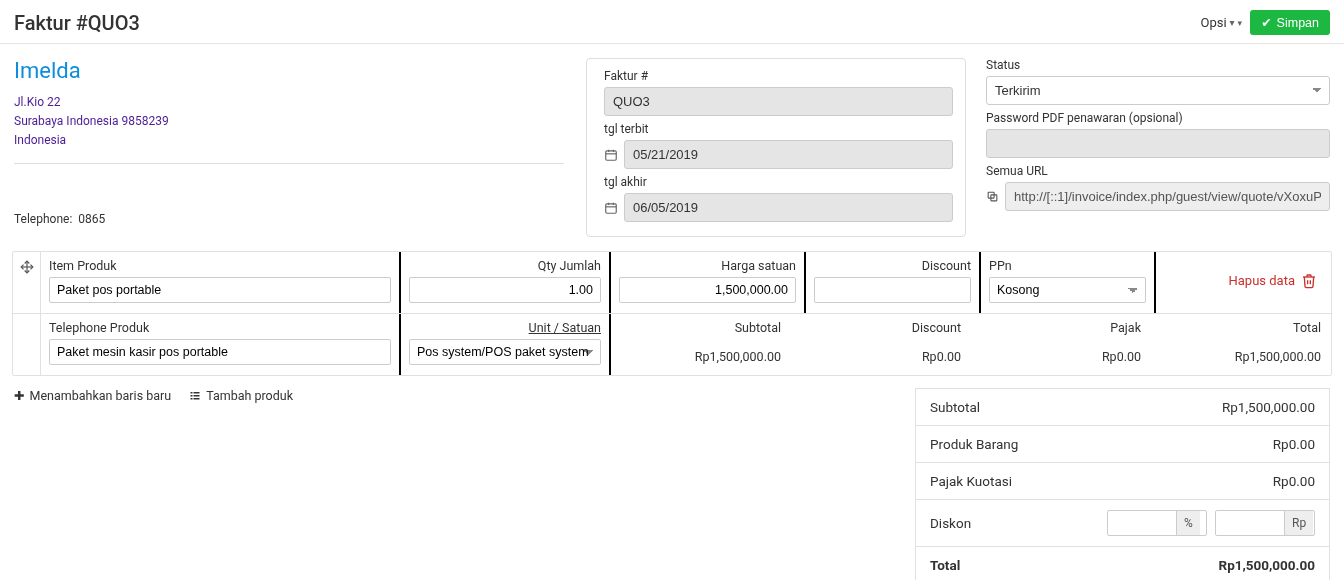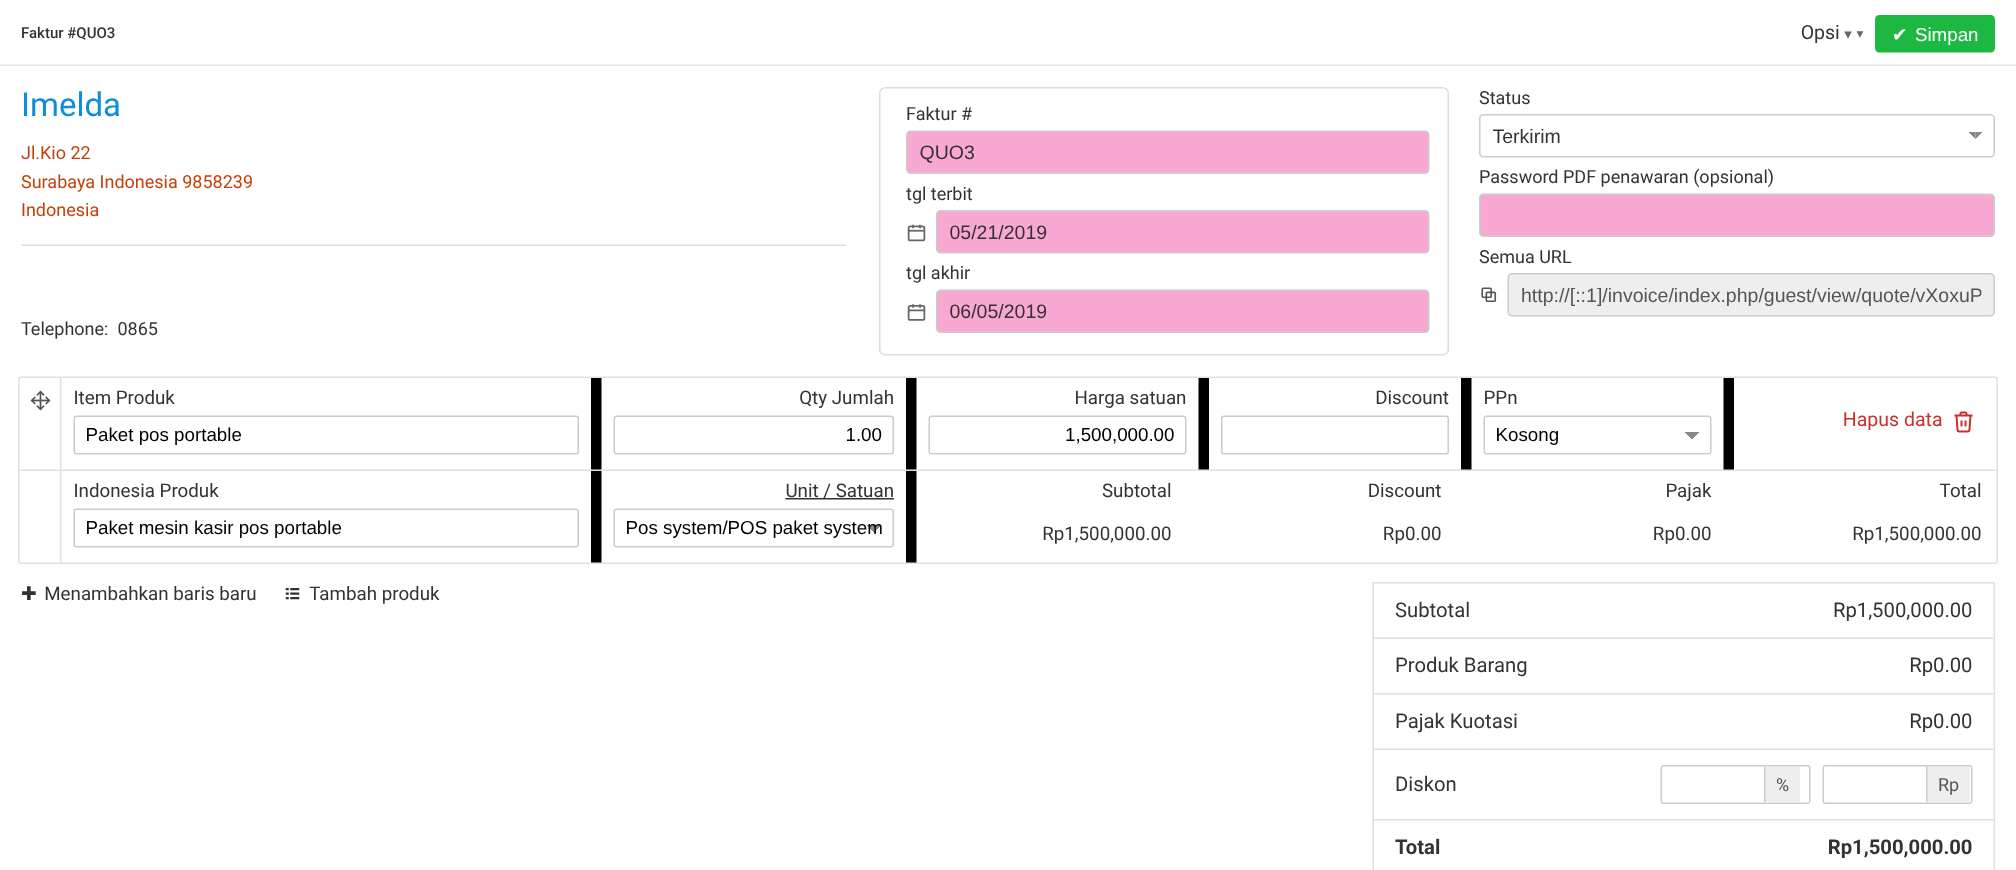--- a/index.html
+++ b/index.html
@@ -1,44 +1,44 @@
 <!DOCTYPE html>
 <html><head>
 <meta charset="utf-8">
 <style>
   * { box-sizing: border-box; margin: 0; padding: 0; }
   body { font-family: -apple-system, BlinkMacSystemFont, "Segoe UI", Roboto, Arial, sans-serif; font-size: 13px; color: #333; background: #fff; width: 1344px; }
   .topbar { display:flex; justify-content:space-between; align-items:center; padding:10px 14px 8px 14px; border-bottom:1px solid #e5e5e5; }
-  .topbar h1 { font-size:10px; font-weight:500; color:#333; }
+  .topbar h1 { font-size:20px; font-weight:500; color:#333; }
   .top-actions { display:flex; align-items:center; gap:8px;margin-left:20px; }
   .opsi { cursor:pointer; font-size:13px; color:#333; display:flex; align-items:center; gap:3px; }
   .chev { font-size:10px; color:#666; }
   .caret-extra { font-size:9px; color:#666; }
   .btn-save { background:#1cb841; color:#fff; border:none; padding:5px 11px; border-radius:3px; font-size:12.5px; cursor:pointer; display:flex; align-items:center; gap:5px; }
   .upper { display:flex; padding:14px; gap:12px; }
   .left-col { flex:0 0 560px; padding-right:10px; }
   .client-name { color:#0d8ddb; font-size:22px; font-weight:400; }
-  .addr { font-size:12px; color:#c2410c; line-height:1.6; margin-top:10px; }
+  .addr { font-size:12px; color:#4c1d95; line-height:1.6; margin-top:10px; }
   .hr-thin { border:none; border-top:1px solid #ddd; margin:12px 0 10px 0; }
   .phone { font-size:12px; color:#333;margin-top:48px; }
   .mid-col { flex:0 0 380px; border:1px solid #ddd; border-radius:4px; padding:10px 12px 14px 17px; }
   .right-col { flex:1; padding-left:8px; }
   .fld-lbl { font-size:12px; color:#333; margin-bottom:4px; margin-top:6px; }
   .fld-lbl:first-child { margin-top:0; }
-  .inp { width:100%; border:1px solid #ccc; border-radius:3px; padding:6px 8px; font-size:13px; color:#333; background:#f9a8d4; }
+  .inp { width:100%; border:1px solid #ccc; border-radius:3px; padding:6px 8px; font-size:13px; color:#333; background:#e5e5e5; }
   .inp[readonly] { background:#eee; color:#555; }
   .date-row { display:flex; align-items:center; gap:6px; }
   .date-row .inp { flex:1; }
   .cal-ico { color:#666; font-size:13px; }
   .sel { width:100%; border:1px solid #ccc; border-radius:3px; padding:6px 8px; font-size:13px; color:#333; background:#fff; appearance:none; background-image:linear-gradient(45deg,transparent 50%,#888 50%),linear-gradient(135deg,#888 50%,transparent 50%); background-position:right 12px center,right 7px center; background-size:5px 5px,5px 5px; background-repeat:no-repeat; }
   .url-row { display:flex; align-items:center; gap:6px; }
   .copy-ico { color:#555; font-size:13px; }
   .items-wrap { margin:0 12px; border:1px solid #e0e0e0; border-radius:2px; }
   .row1 { display:flex; }
-  .cell { border-right:7px solid #000000; padding:6px 8px 10px 8px; }
+  .cell { border-right:2px solid #000000; padding:6px 8px 10px 8px; }
   .cell:last-child { border-right:none; }
   .cell-hdr { font-size:12.5px; color:#333; margin-bottom:4px; }
   .cell-hdr.r { text-align:right; }
   .drag { flex:0 0 28px; border-right:1px solid #e0e0e0; display:flex; align-items:flex-start; justify-content:center; padding-top:8px; color:#555; }
   .c-item { flex:0 0 360px; }
   .c-qty { flex:0 0 210px; }
   .c-price { flex:0 0 195px; }
   .c-disc { flex:0 0 175px; }
   .c-ppn { flex:0 0 175px; }
   .c-del { flex:1; display:flex; flex-direction:column; align-items:flex-end; justify-content:center; padding-right:14px; }
@@ -193,21 +193,21 @@
               <path d="M10 11v6M14 11v6"></path>
               <path d="M9 6V4a1 1 0 0 1 1-1h4a1 1 0 0 1 1 1v2"></path>
             </svg>
         </span>
       </div>
     </div>
   </div>
   <div class="row2">
     <div class="drag"></div>
     <div class="cell c-desc">
-      <div class="cell-hdr">Indonesia Produk</div>
+      <div class="cell-hdr">Telephone Produk</div>
       <input class="inp-sm" value="Paket mesin kasir pos portable" style="">
     </div>
     <div class="cell c-unit">
       <div class="cell-hdr r">Unit / Satuan</div>
       <select class="sel-sm"><option>Pos system/POS paket system</option></select>
     </div>
     <div class="calc">
       <div class="calc-cell">
         <div class="calc-lbl">Subtotal</div>
         <div class="calc-val">Rp1,500,000.00</div>

